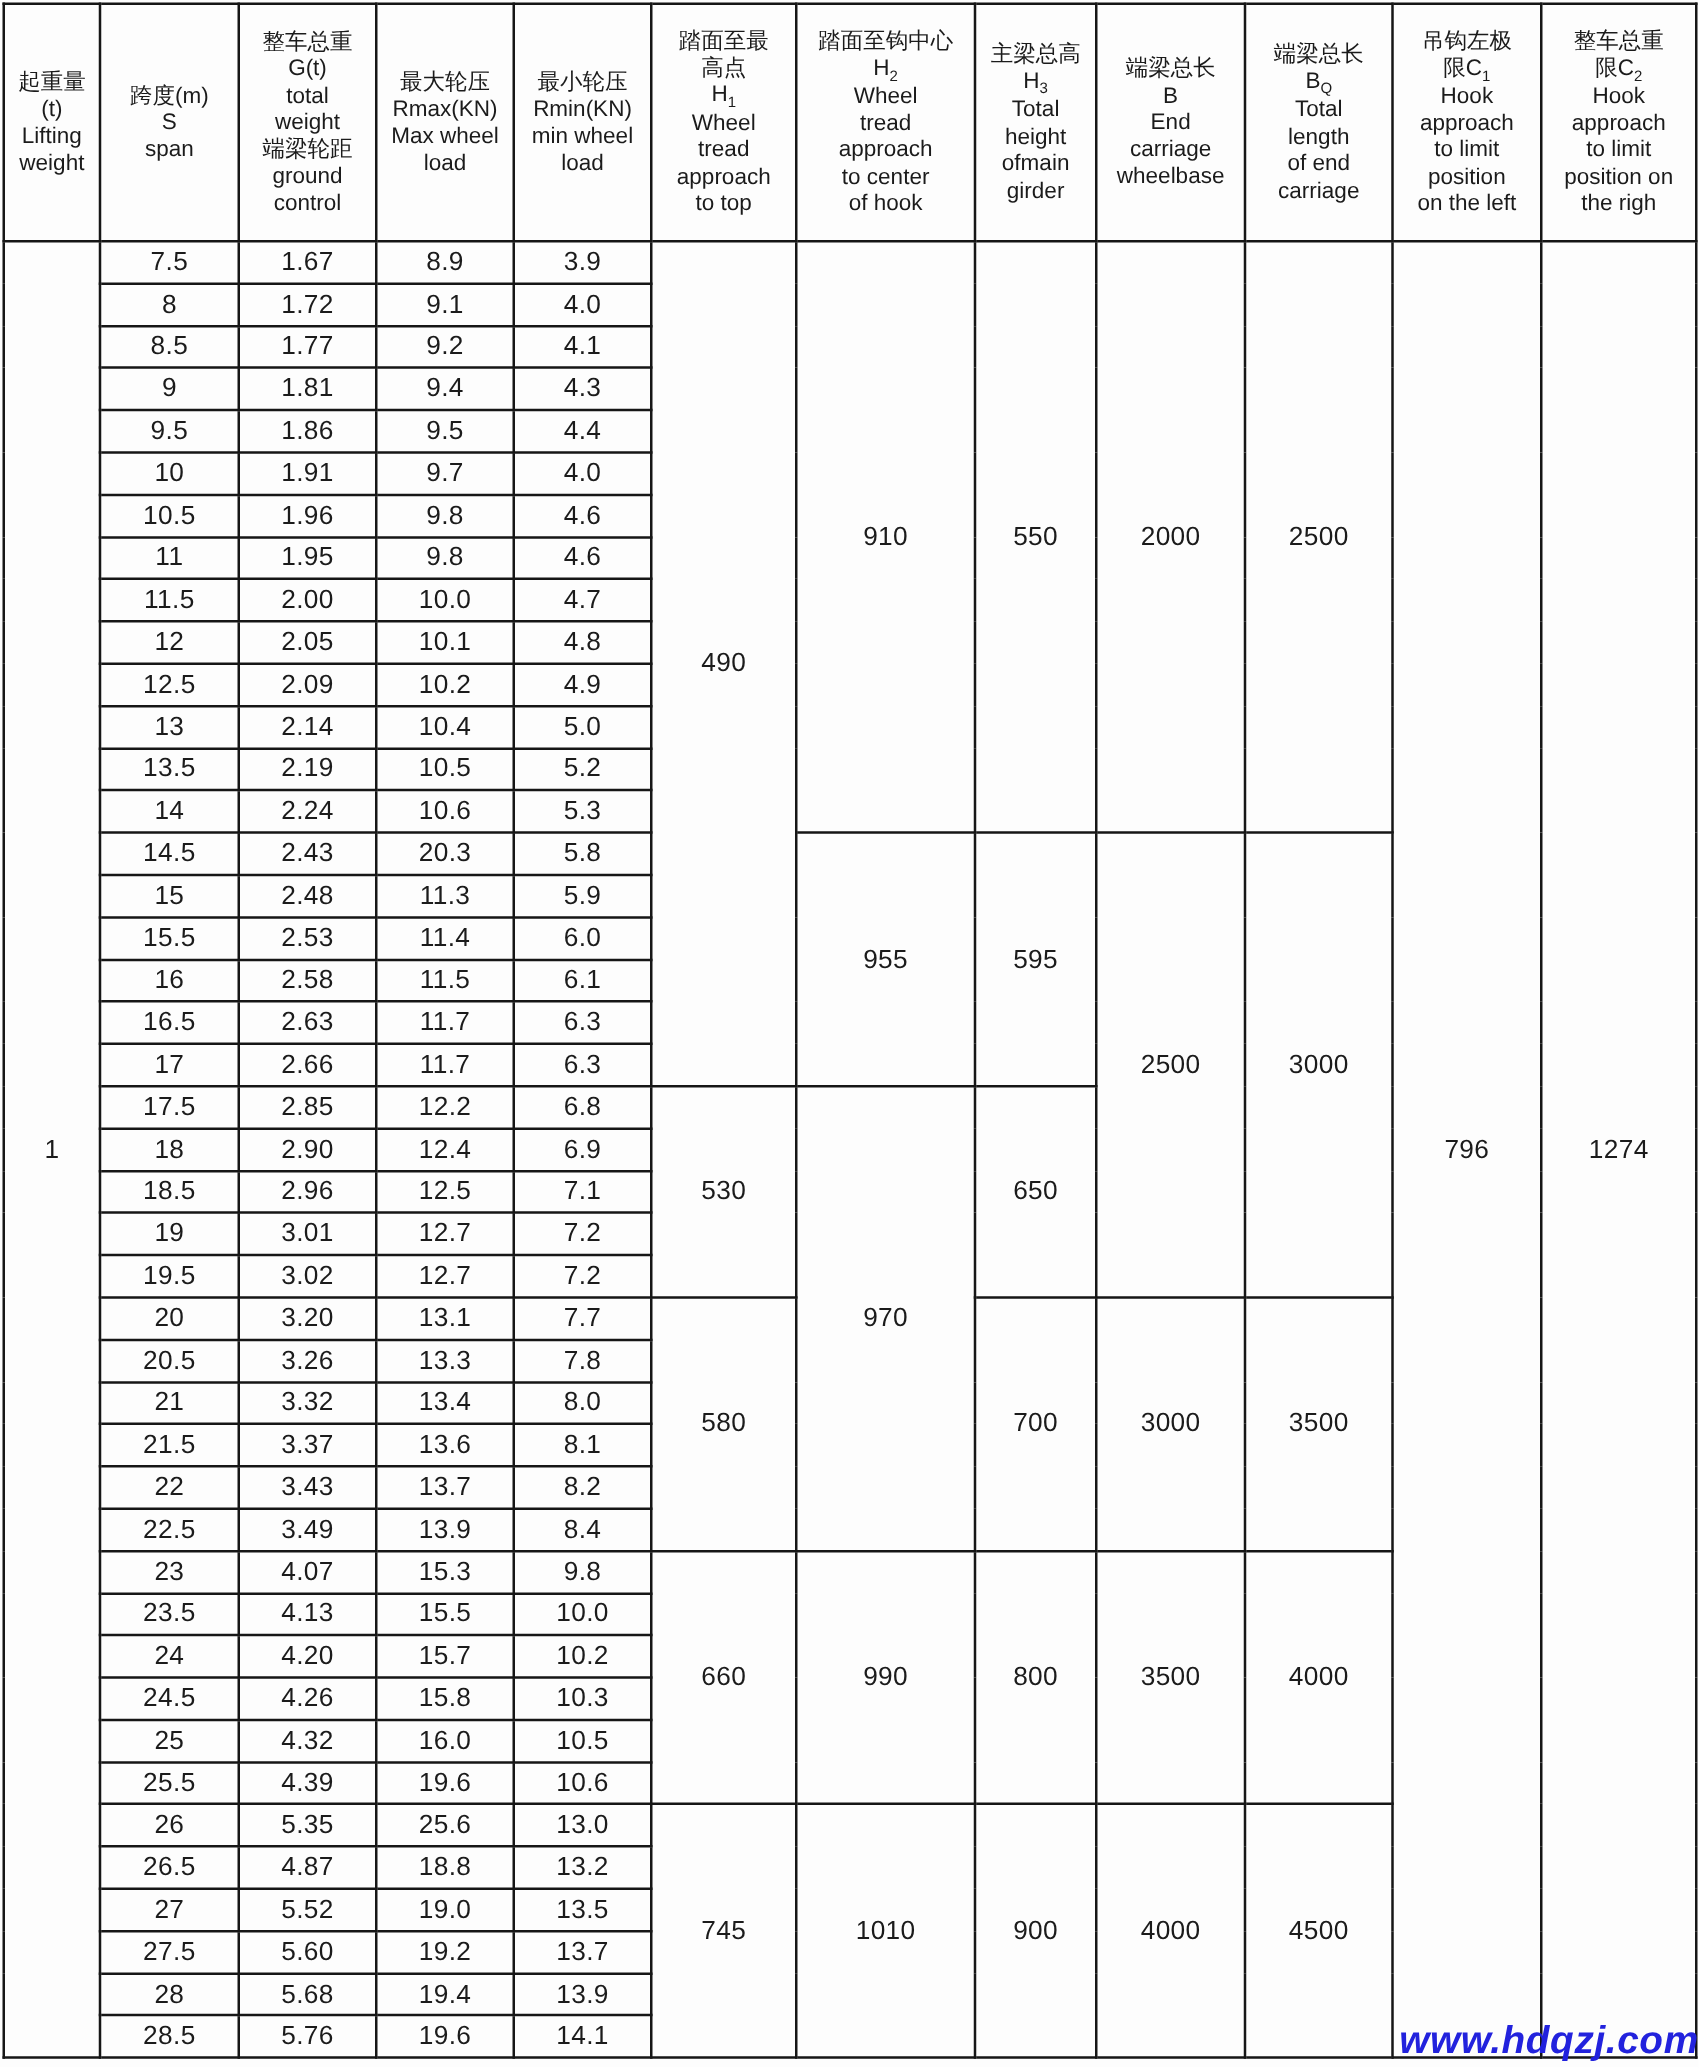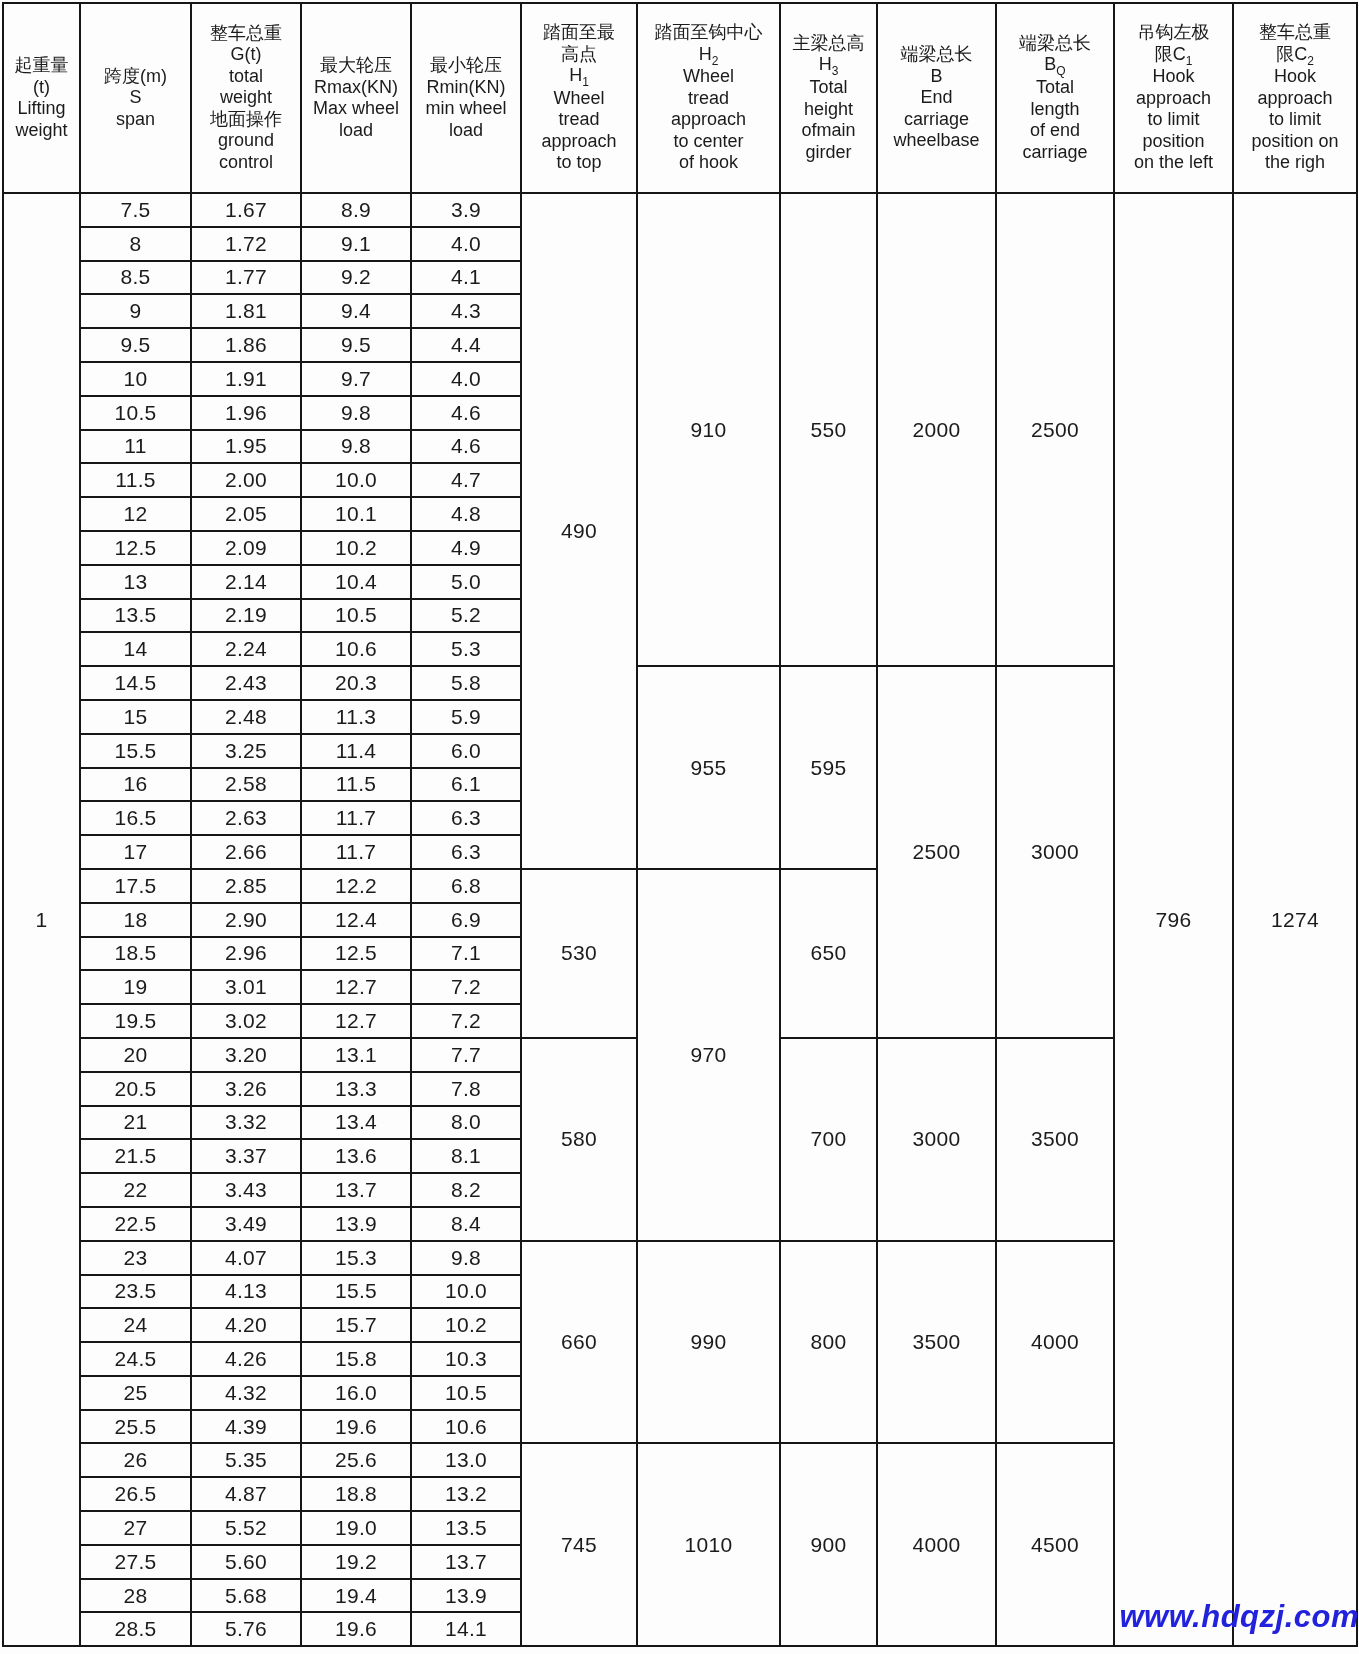--- a/index.html
+++ b/index.html
@@ -33,21 +33,21 @@
   .spec th .hl { display:block; white-space:nowrap; }
   .spec th sub { font-size:12px; line-height:1; }
   .spec tbody tr { height:33.8px; }
   .spec tbody td {
     font-size:21px;
     letter-spacing:0.3px;
   }
   .watermark {
     position:absolute;
     right:0px;
-    bottom:19px;
+    bottom:4px;
     font-weight:bold;
     font-style:italic;
     font-size:31px;
     letter-spacing:0.5px;
     white-space:nowrap;
   }
 </style>
 </head>
 <body>
 
@@ -78,21 +78,21 @@
           <th>
             <div class="hl"><span>跨度(m)</span></div>
             <div class="hl"><span>S</span></div>
             <div class="hl"><span>span</span></div>
           </th>
           <th>
             <div class="hl"><span>整车总重</span></div>
             <div class="hl"><span>G(t)</span></div>
             <div class="hl"><span>total</span></div>
             <div class="hl"><span>weight</span></div>
-            <div class="hl"><span>地面操作</span></div>
+            <div class="hl"><span>端梁轮距</span></div>
             <div class="hl"><span>ground</span></div>
             <div class="hl"><span>control</span></div>
           </th>
           <th>
             <div class="hl"><span>最大轮压</span></div>
             <div class="hl"><span>Rmax(KN)</span></div>
             <div class="hl"><span>Max wheel</span></div>
             <div class="hl"><span>load</span></div>
           </th>
           <th>
@@ -266,21 +266,21 @@
           <td rowspan="11">3000</td>
         </tr>
         <tr>
           <td>15</td>
           <td>2.48</td>
           <td>11.3</td>
           <td>5.9</td>
         </tr>
         <tr>
           <td>15.5</td>
-          <td>3.25</td>
+          <td>2.53</td>
           <td>11.4</td>
           <td>6.0</td>
         </tr>
         <tr>
           <td>16</td>
           <td>2.58</td>
           <td>11.5</td>
           <td>6.1</td>
         </tr>
         <tr>

